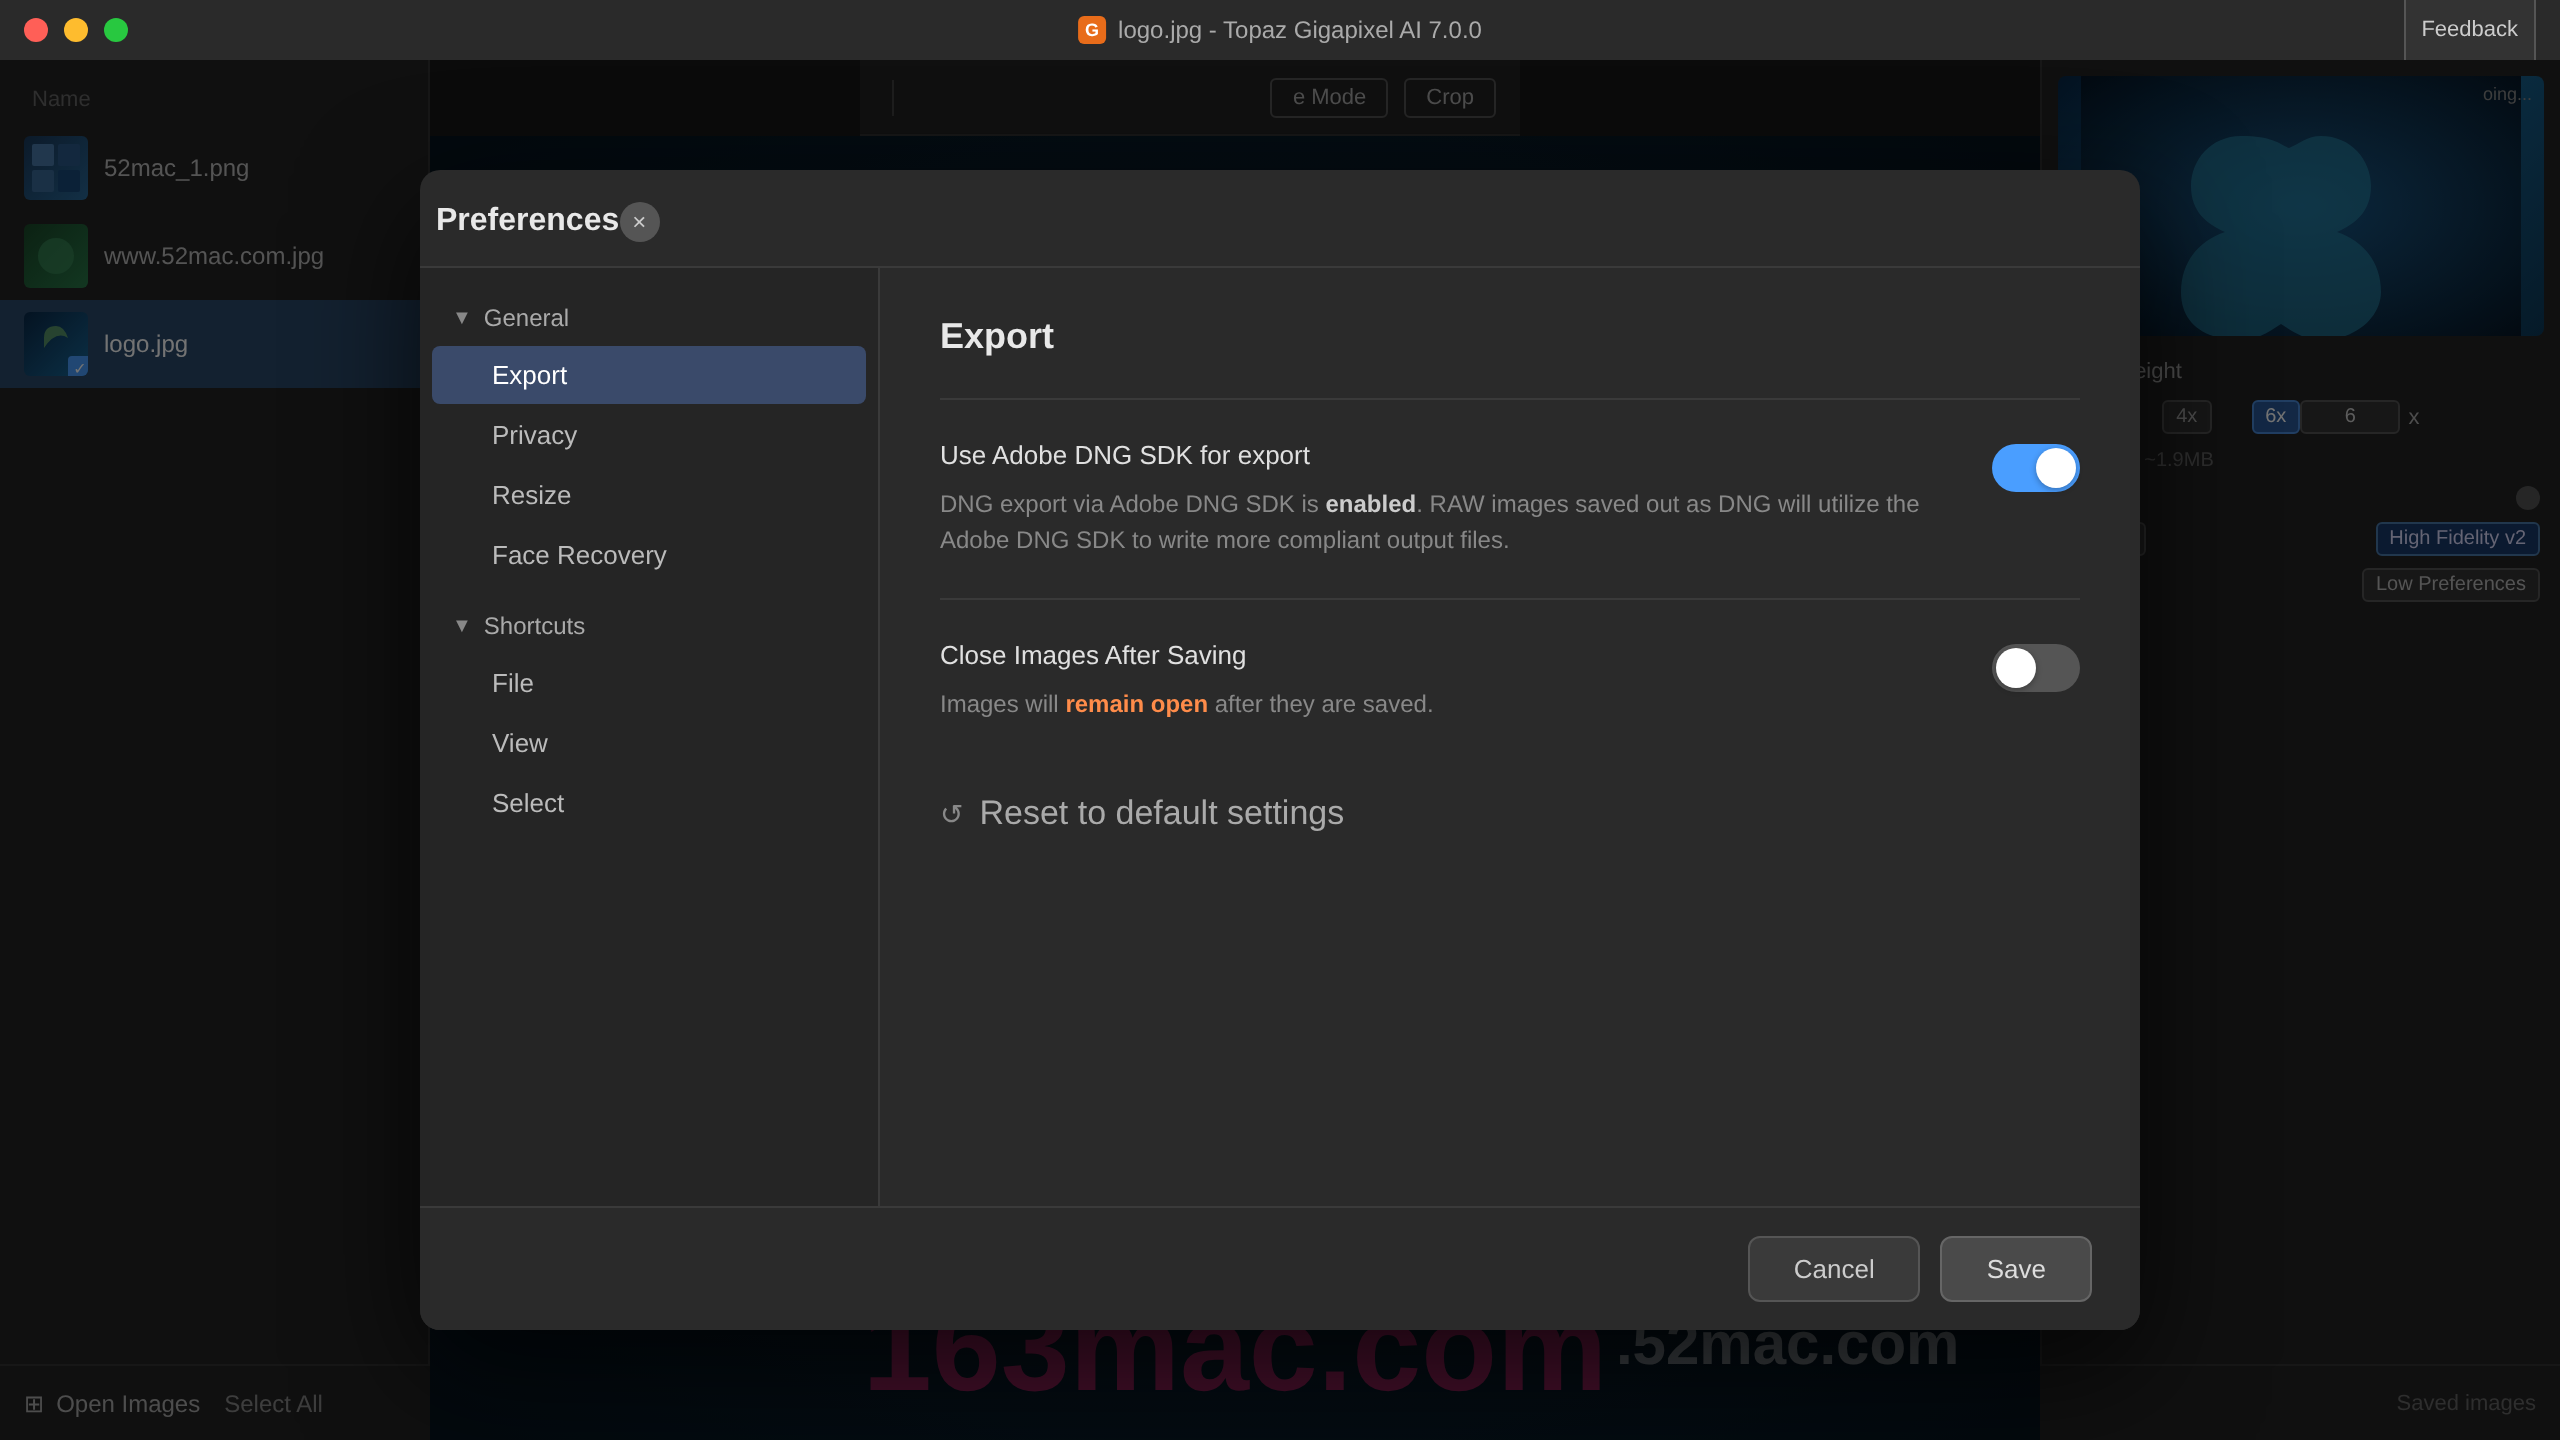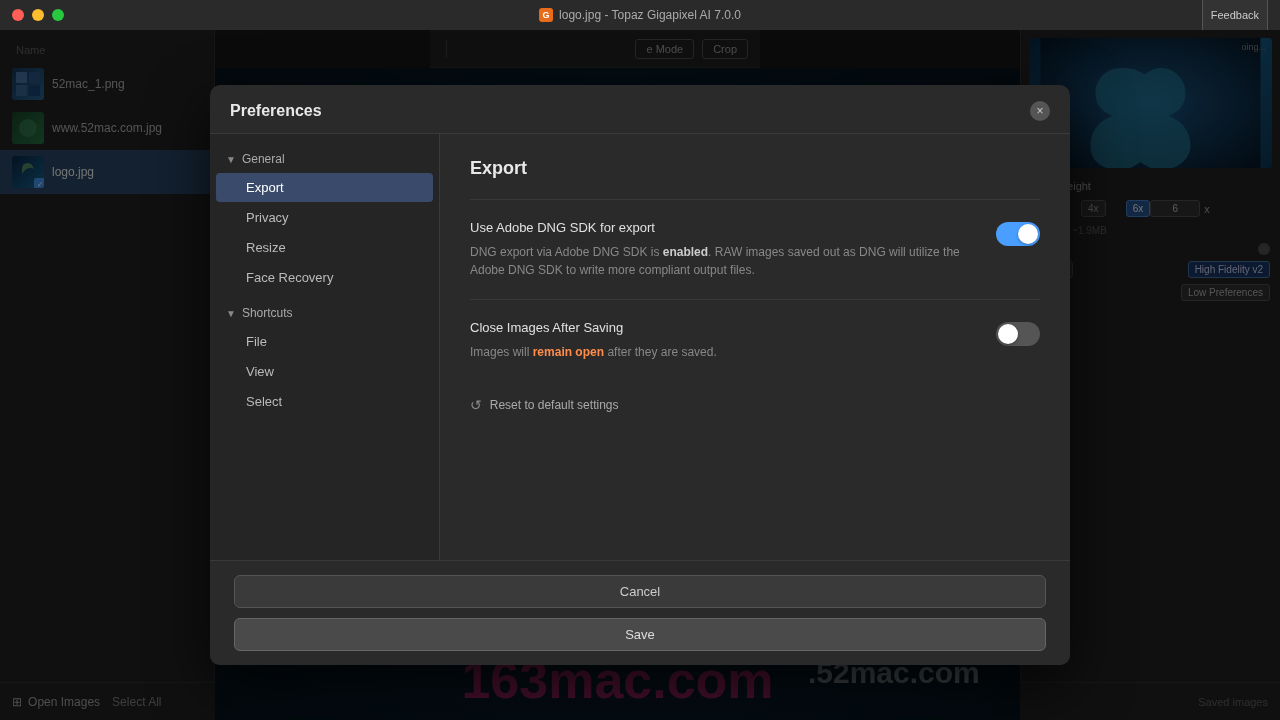--- a/index.html
+++ b/index.html
@@ -269,25 +269,24 @@
       height: 580px;
       background: #2a2a2a;
       border-radius: 10px;
       box-shadow: 0 20px 60px rgba(0,0,0,0.7);
       z-index: 200;
       display: flex;
       flex-direction: column;
       overflow: hidden;
     }
     .modal-header {
-      padding: 16px 20px 12px;
+      padding: 16px 8px 12px;
       border-bottom: 1px solid #3a3a3a;
       display: flex;
       align-items: center;
-      justify-content: space-between;
       flex-shrink: 0;
     }
     .modal-title {
       font-size: 16px;
       font-weight: 600;
       color: #e8e8e8;
     }
     .modal-close {
       width: 20px;
       height: 20px;
@@ -424,34 +423,33 @@
       display: flex;
       align-items: center;
       gap: 8px;
       cursor: pointer;
     }
     .reset-icon {
       font-size: 14px;
       color: #888;
     }
     .reset-text {
-      font-size: 12px;
+      font-size: 17px;
       color: #aaa;
     }
 
     
     .modal-footer {
       padding: 14px 24px;
       border-top: 1px solid #3a3a3a;
       display: flex;
       justify-content: flex-end;
       gap: 10px;
       flex-shrink: 0;
       background: #2a2a2a;
-      flex-direction: column;
     }
     .btn {
       padding: 8px 22px;
       border-radius: 6px;
       font-size: 13px;
       cursor: pointer;
       border: none;
       font-weight: 500;
     }
     .btn-cancel {
@@ -479,21 +477,21 @@
       font-size: 28px;
       font-weight: 900;
       color: rgba(220, 120, 20, 0.85);
       font-family: Arial, sans-serif;
       white-space: nowrap;
     }
     .watermark-pink {
       bottom: 10px;
       left: 50%;
       transform: translateX(-50%);
-      font-size: 52px;
+      font-size: 62px;
       font-weight: 900;
       color: rgba(220, 40, 120, 0.7);
       font-family: Arial, sans-serif;
       white-space: nowrap;
     }
     .watermark-white {
       bottom: 30px;
       right: 5%;
       font-size: 30px;
       font-weight: 900;

